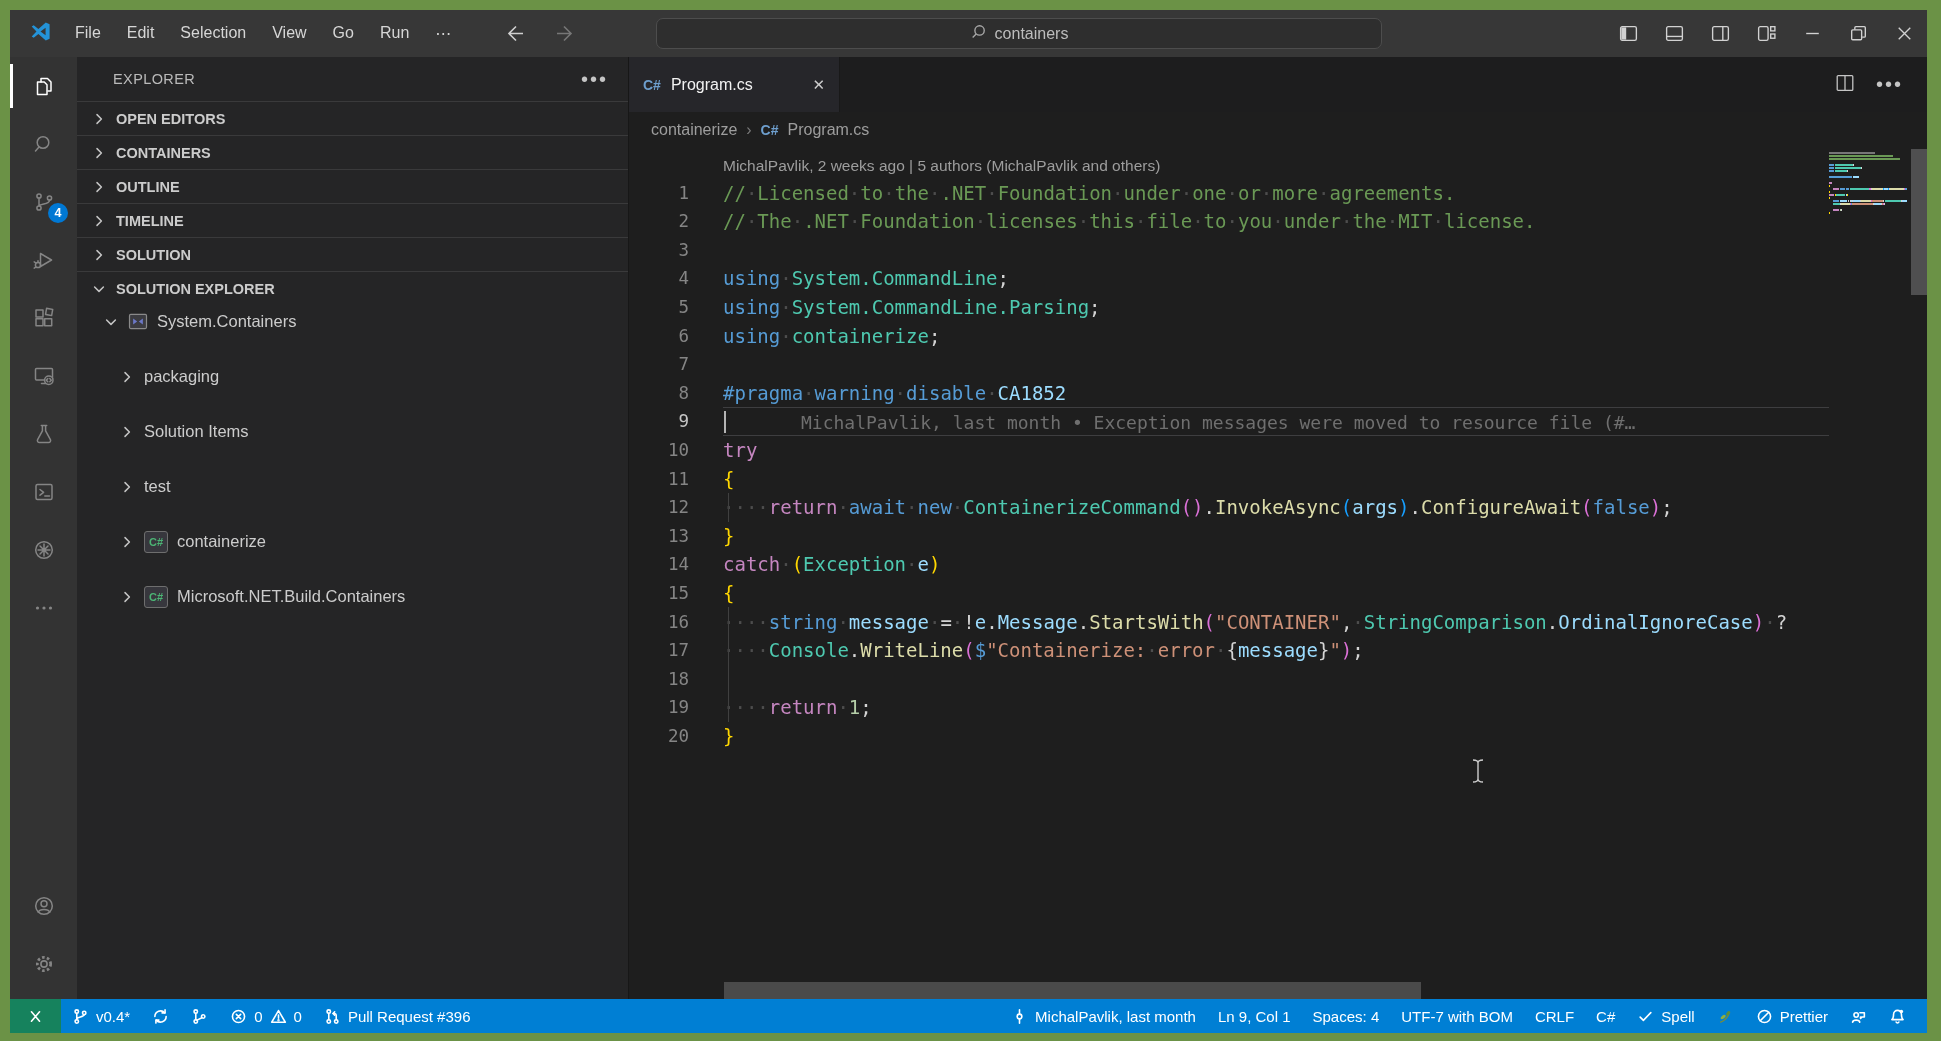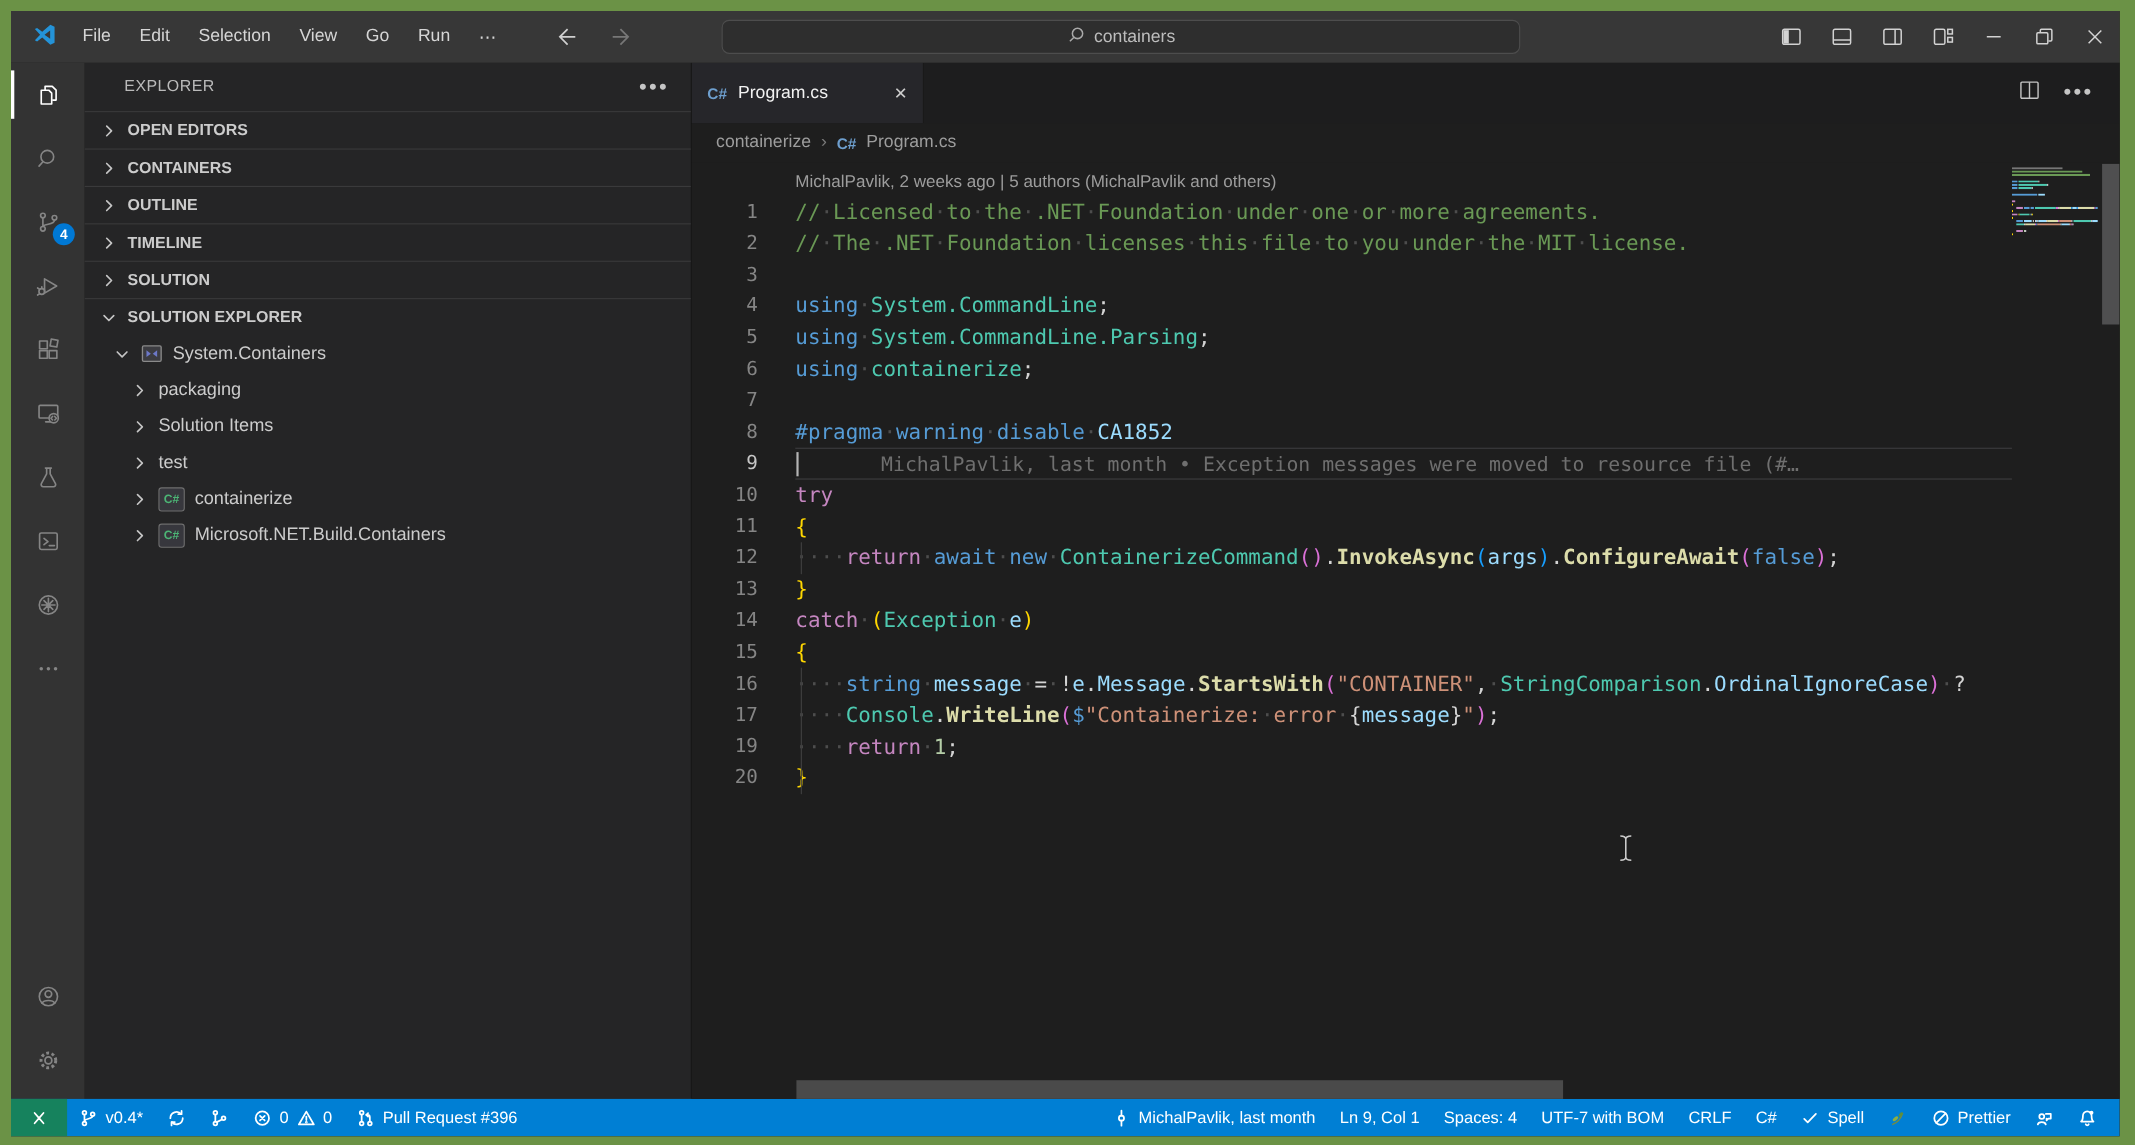--- a/index.html
+++ b/index.html
@@ -29,21 +29,21 @@
 
   .sidebar{width:551px;flex:0 0 551px;background:#252526;color:#cccccc;display:flex;flex-direction:column;border-right:1px solid #171717;}
   .sb-header{height:44px;flex:0 0 44px;display:flex;align-items:center;padding:0 20px 0 36px;font-size:14.5px;color:#bababa;letter-spacing:.4px;}
   .sb-header .dots{margin-left:auto;color:#c5c5c5;font-size:20px;letter-spacing:2px;}
   .sb-row{height:33px;display:flex;align-items:center;gap:9px;padding-left:14px;font-size:14.5px;font-weight:700;color:#cccccc;}
   .sb-row + .sb-row{border-top:1px solid #3a3a3b;}
   .sb-row:first-child{border-top:1px solid #3a3a3b;}
   .chev{color:#c5c5c5;flex:0 0 auto;display:flex;}
   .tree-row{height:33px;display:flex;align-items:center;gap:9px;font-size:16.5px;color:#cccccc;font-weight:400;}
   .tree-row.lvl0{padding-left:26px;}
-  .tree-row.lvl1{padding-left:42px;}
+  .tree-row.lvl1{padding-left:42px;margin-top:22px;}
   .cs-proj{display:inline-flex;align-items:center;justify-content:center;width:22px;height:20px;border:1px solid #6e6e6e;border-radius:3px;background:#37373d;color:#4cb575;font-size:11px;font-weight:700;flex:0 0 auto;}
   .sln-icon{flex:0 0 auto;display:flex;}
 
   
   .editor{flex:1;display:flex;flex-direction:column;min-width:0;background:#1e1e1e;}
   .tabbar{height:55px;flex:0 0 55px;background:#1d1d1e;display:flex;align-items:stretch;}
   .tab{width:182px;background:#26262a;display:flex;align-items:center;gap:10px;padding:0 14px;color:#f2f2f2;font-size:16px;border-right:1px solid #191919;}
   .tab-close{margin-left:auto;color:#cccccc;font-size:15px;}
   .cs-file{font-weight:700;font-size:14px;color:#6e9fce;}
   .ed-actions{margin-left:auto;display:flex;align-items:center;gap:20px;padding-right:24px;color:#c5c5c5;}
@@ -54,21 +54,21 @@
   #code-rows{position:absolute;top:2px;left:0;right:98px;}
   .code-row{display:flex;height:28.6px;justify-content:center;}
   .ln{width:94px;flex:0 0 94px;padding-right:34px;box-sizing:border-box;text-align:right;font-family:"DejaVu Sans Mono",monospace;font-size:17.5px;line-height:28.6px;color:#858585;}
   .ln.cur{color:#c6c6c6;}
   .lc{flex:1;font-family:"DejaVu Sans Mono",monospace;font-size:19px;line-height:28.6px;white-space:pre;color:#d4d4d4;position:relative;min-width:0;}
   .lens{font-family:"Liberation Sans",sans-serif;font-size:15.5px;line-height:26px;color:#9d9d9d;}
   .blame{font-family:"DejaVu Sans Mono",monospace;font-size:18px;color:#6f6f6f;margin-left:78px;}
   .lc.current{border-top:1px solid #3e3e40;border-bottom:1px solid #3e3e40;box-sizing:border-box;}
   .caret{position:absolute;left:1px;top:3px;width:2px;height:22px;background:#b4b4b4;}
   .wsd,.tk-ws{color:#4d4d4d;}
-  .tk-kw{color:#569CD6;}.tk-ctrl{color:#C586C0;}.tk-type{color:#4EC9B0;}.tk-fn{color:#DCDCAA;font-weight:bold;}
+  .tk-kw{color:#569CD6;}.tk-ctrl{color:#C586C0;}.tk-type{color:#4EC9B0;}.tk-fn{color:#DCDCAA;}
   .tk-var{color:#9CDCFE;}.tk-str{color:#CE9178;}.tk-num{color:#B5CEA8;}.tk-cmt{color:#6A9955;}
   .tk-pun{color:#D4D4D4;}.tk-b1{color:#FFD700;}.tk-b2{color:#DA70D6;}.tk-b3{color:#179FFF;}
   .indent-guide{position:absolute;width:1px;background:#404040;left:99px;}
   .minimap{position:absolute;top:4px;right:20px;width:78px;bottom:0;overflow:hidden;}
   .mm-row{height:2px;margin-bottom:1px;display:flex;overflow:hidden;}
   .mm-seg{height:2px;flex:0 0 auto;}
   .vscroll{position:absolute;right:0;top:1px;width:16px;height:146px;background:#4f4f50;}
   .hscroll{position:absolute;left:95px;bottom:0;height:17px;width:697px;background:#4a4a4a;}
 
   
@@ -463,20 +463,24 @@
             </div>
             <div class="code-row">
               <span class="ln">16</span>
               <div class="lc"><span class="tk-ws">····</span><span class="tk-kw">string</span><span class="tk-ws">·</span><span class="tk-var">message</span><span class="tk-ws">·</span><span class="tk-pun">=</span><span class="tk-ws">·</span><span class="tk-pun">!</span><span class="tk-var">e</span><span class="tk-pun">.</span><span class="tk-var">Message</span><span class="tk-pun">.</span><span class="tk-fn">StartsWith</span><span class="tk-b2">(</span><span class="tk-str">"CONTAINER"</span><span class="tk-pun">,</span><span class="tk-ws">·</span><span class="tk-type">StringComparison</span><span class="tk-pun">.</span><span class="tk-var">OrdinalIgnoreCase</span><span class="tk-b2">)</span><span class="tk-ws">·</span><span class="tk-pun">?</span></div>
             </div>
             <div class="code-row">
               <span class="ln">17</span>
               <div class="lc"><span class="tk-ws">····</span><span class="tk-type">Console</span><span class="tk-pun">.</span><span class="tk-fn">WriteLine</span><span class="tk-b2">(</span><span class="tk-kw">$</span><span class="tk-str">"Containerize:<span class="wsd">·</span>error<span class="wsd">·</span></span><span class="tk-pun">{</span><span class="tk-var">message</span><span class="tk-pun">}</span><span class="tk-str">"</span><span class="tk-b2">)</span><span class="tk-pun">;</span></div>
             </div>
             <div class="code-row">
+              <span class="ln">18</span>
+              <div class="lc"></div>
+            </div>
+            <div class="code-row">
               <span class="ln">19</span>
               <div class="lc"><span class="tk-ws">····</span><span class="tk-ctrl">return</span><span class="tk-ws">·</span><span class="tk-num">1</span><span class="tk-pun">;</span></div>
             </div>
             <div class="code-row">
               <span class="ln">20</span>
               <div class="lc"><span class="tk-b1">}</span></div>
             </div>
           </div>
         <div class="indent-guide" style="top:345px;height:29px;"></div>
         <div class="indent-guide" style="top:459px;height:115px;"></div>

